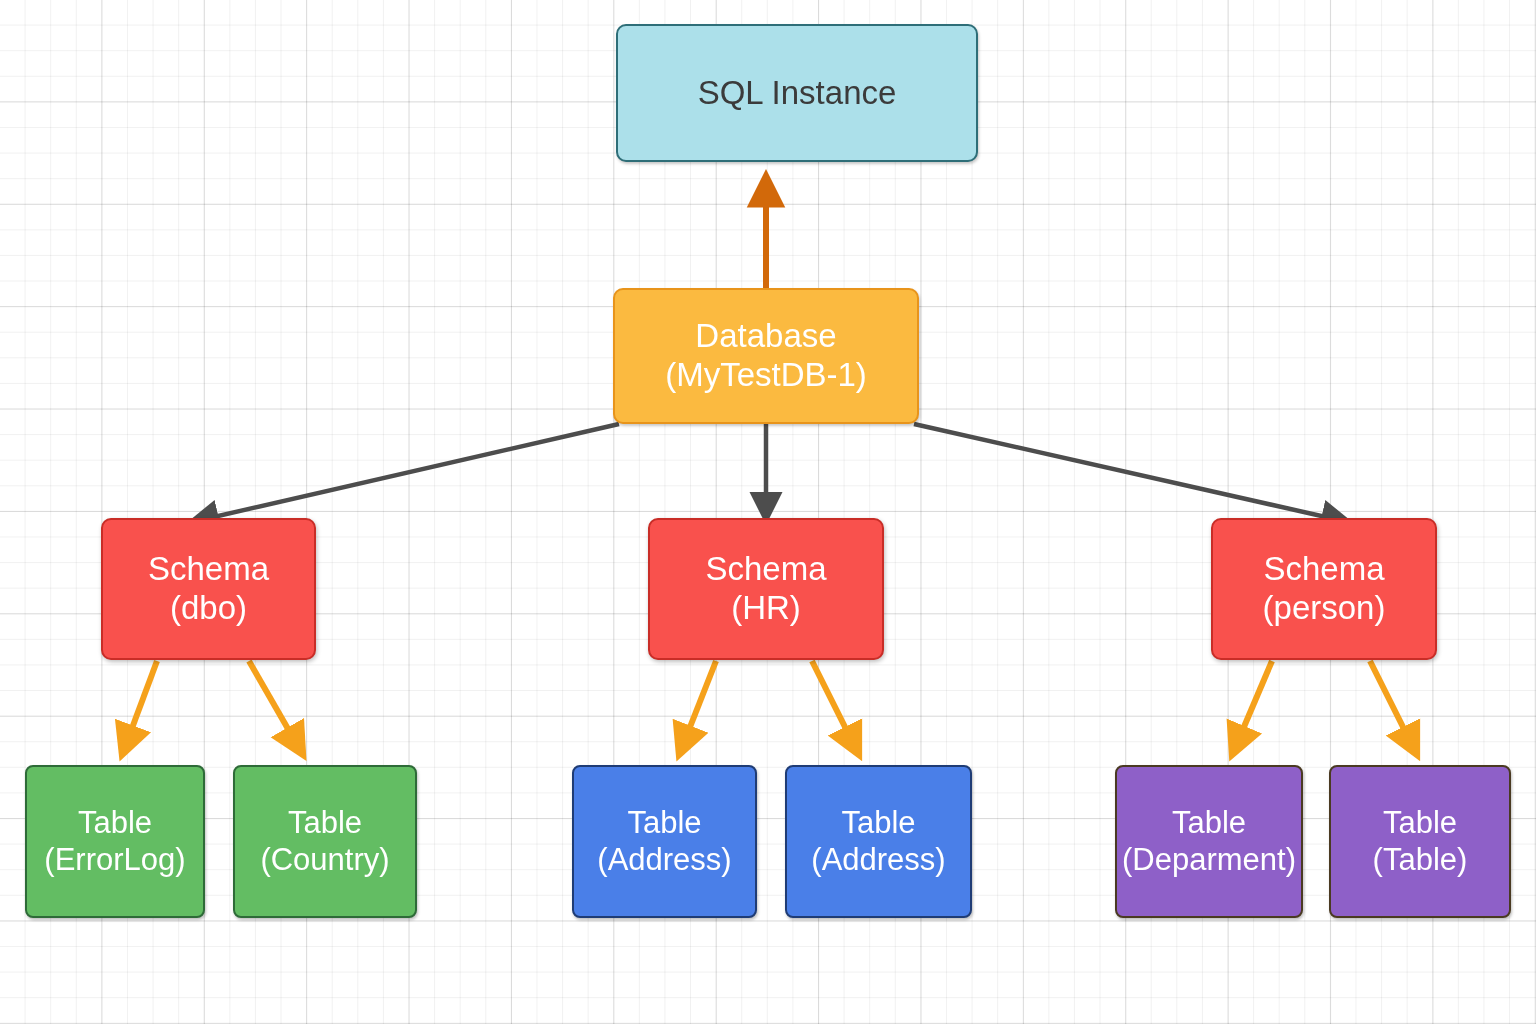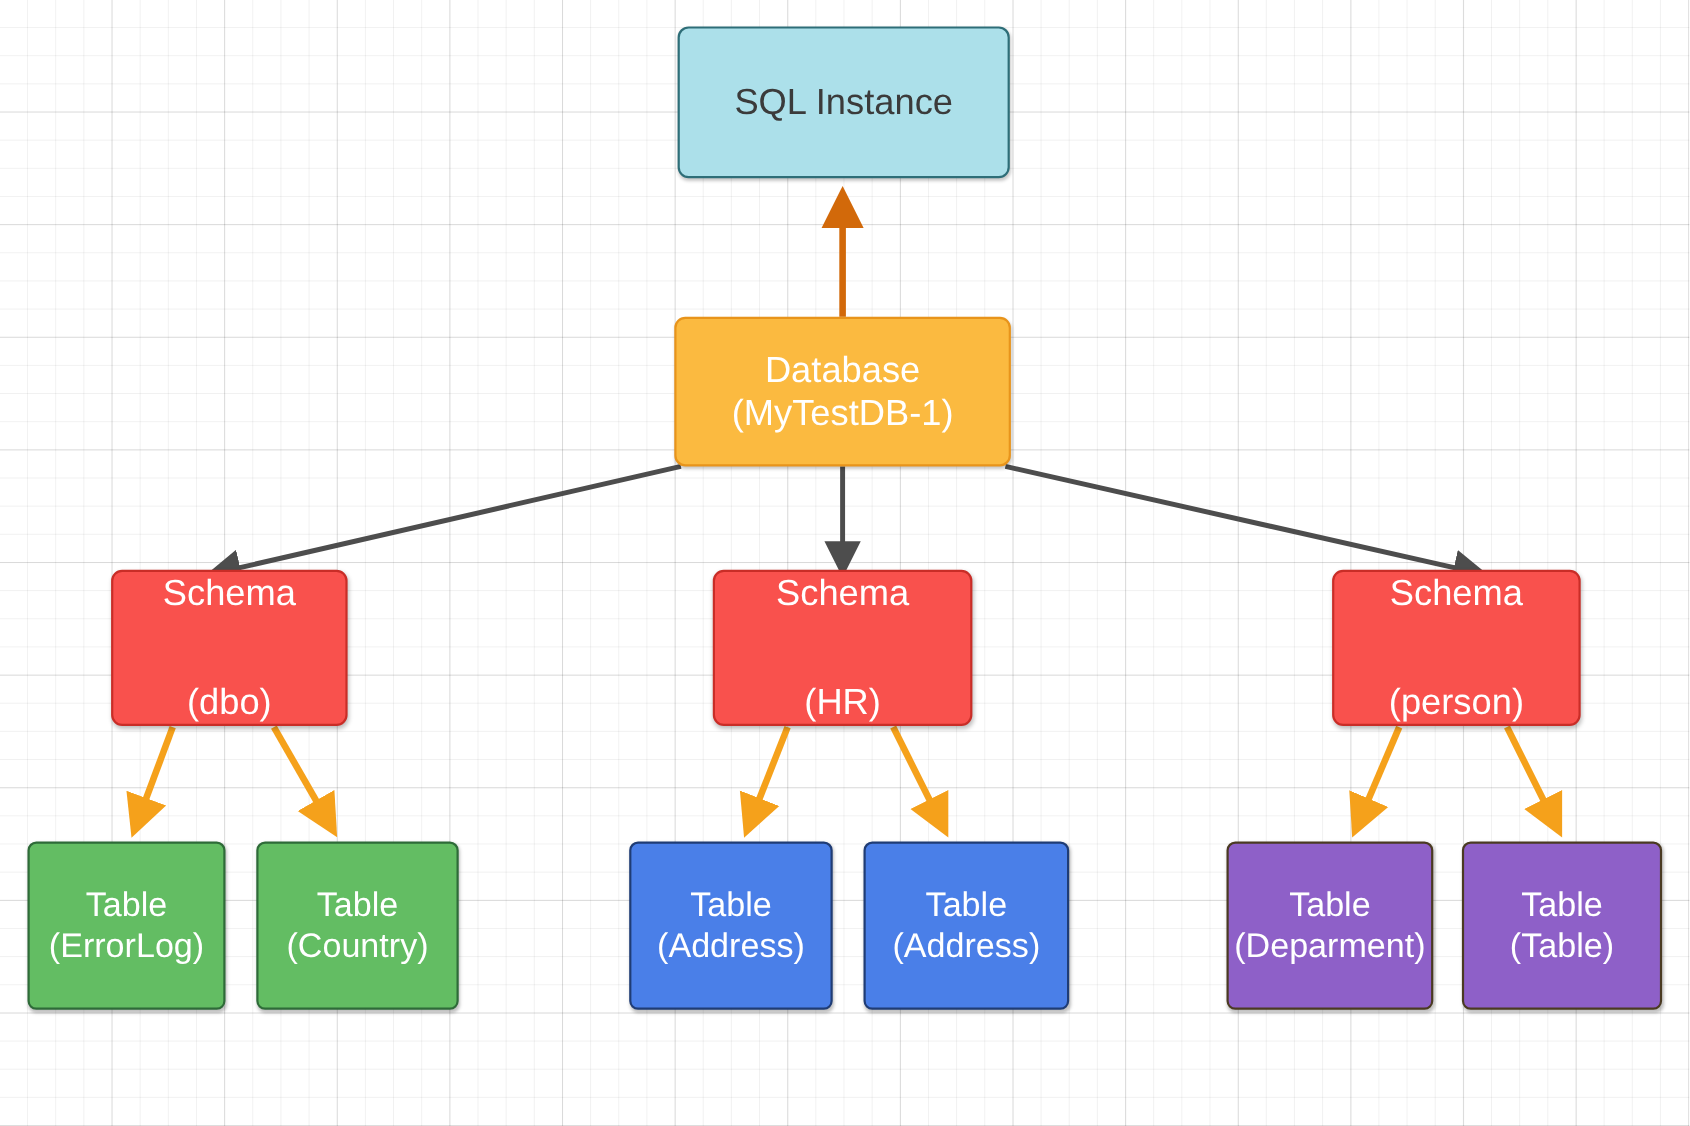--- a/index.html
+++ b/index.html
@@ -66,21 +66,20 @@
     font-size: 33px;
     box-shadow: 1px 2px 3px rgba(0,0,0,0.22);
   }
   .node-schema {
     background: #F9514D;
     border-color: #C92D27;
     border-radius: 10px;
     color: #FFFFFF;
     font-size: 33px;
     box-shadow: 1px 2px 4px rgba(0,0,0,0.25);
-    justify-content: space-between;
   }
   .node-table-green {
     background: #63BD63;
     border-color: #2E6B38;
     border-radius: 8px;
     color: #FFFFFF;
     font-size: 31px;
     box-shadow: 1px 2px 3px rgba(0,0,0,0.25);
   }
   .node-table-blue {
@@ -129,21 +128,21 @@
     <line x1="157" y1="661" x2="122" y2="755" stroke="#F5A11B" stroke-width="6" marker-end="url(#arrow-amber)"></line>
     <line x1="249" y1="661" x2="303" y2="755" stroke="#F5A11B" stroke-width="6" marker-end="url(#arrow-amber)"></line>
 
     <line x1="716" y1="661" x2="679" y2="755" stroke="#F5A11B" stroke-width="6" marker-end="url(#arrow-amber)"></line>
     <line x1="812" y1="661" x2="859" y2="755" stroke="#F5A11B" stroke-width="6" marker-end="url(#arrow-amber)"></line>
 
     <line x1="1272" y1="661" x2="1232" y2="755" stroke="#F5A11B" stroke-width="6" marker-end="url(#arrow-amber)"></line>
     <line x1="1370" y1="661" x2="1417" y2="755" stroke="#F5A11B" stroke-width="6" marker-end="url(#arrow-amber)"></line>
   </svg>
 
-  <div class="node node-instance" style="left:616px; top:24px; width:302px; height:138px;">
+  <div class="node node-instance" style="left:616px; top:24px; width:362px; height:138px;">
     <span class="l1">SQL Instance</span>
   </div>
 
   <div class="node node-database" style="left:613px; top:288px; width:306px; height:136px;justify-content:center;">
     <span class="l1">Database</span>
     <span class="l2">(MyTestDB-1)</span>
   </div>
 
   <div class="node node-schema" style="left:101px; top:518px; width:215px; height:142px;">
     <span class="l1">Schema</span>

